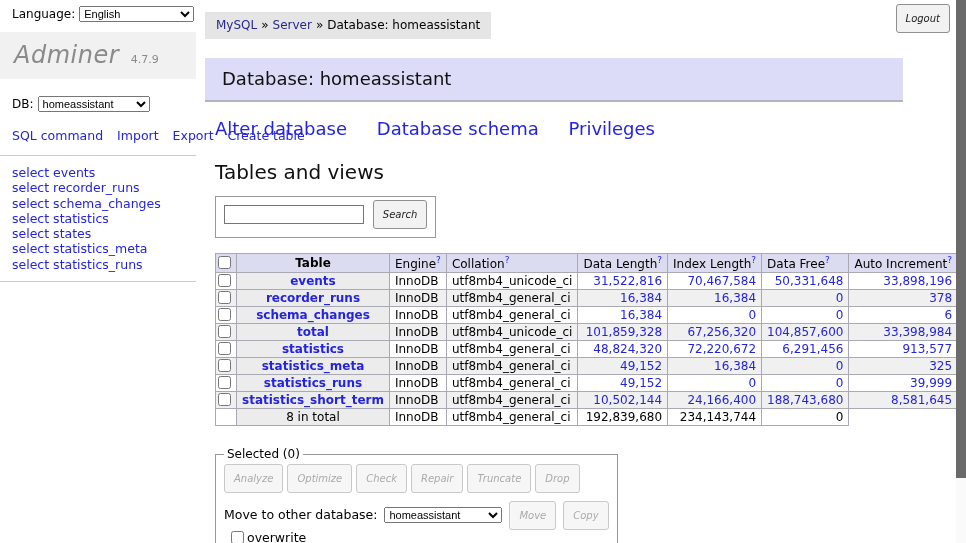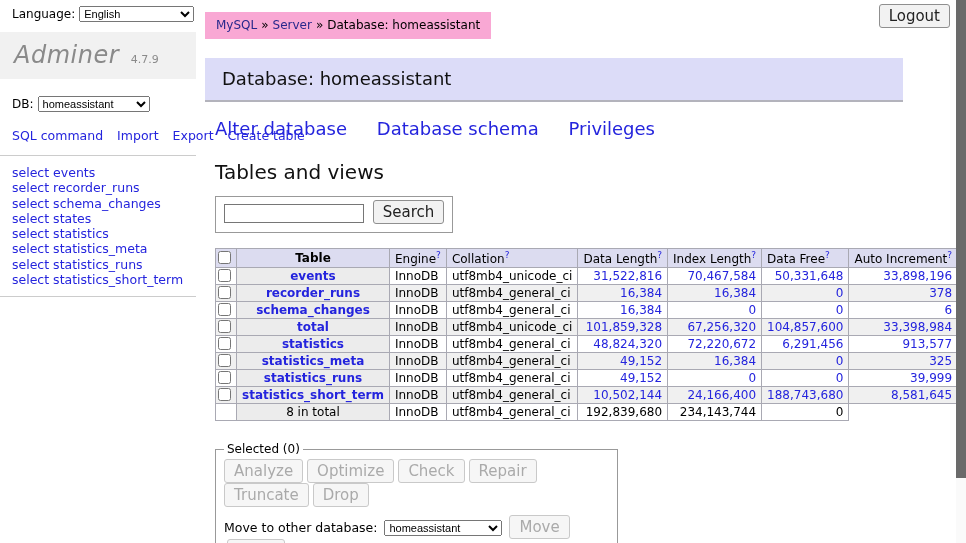--- a/index.html
+++ b/index.html
@@ -26,31 +26,31 @@
   .db-row select { width: 112px; font-size: 11px; margin-left: 4px; }
   .menu-actions { padding: 12px 10px 0 12px; font-size: 12.5px; line-height: 1.6; }
   .menu-actions a { margin-right: 14px; white-space: nowrap; }
   #sidebar hr { border: none; border-top: 1px solid #ccc; margin: 9px 0; width: 196px; }
   .table-links { padding: 0 8px 0 12px; font-size: 12.5px; }
   .table-links a { display: block; line-height: 1.22; white-space: nowrap; }
 
   
   #content { position: absolute; left: 205px; top: 0; width: 700px; }
   .breadcrumb {
-    display: inline-block; background: #f9a8d4; padding: 6px 11px 7px;
+    display: inline-block; background: #e5e5e5; padding: 6px 11px 7px;
     font-size: 12px; color: #000;
   }
   .breadcrumb a { color: #28288c; }
   .bc-sep { color: #000; margin: 0 4px; }
   #logout-btn { position: absolute; top: 4px; right: 16px; }
   button, .btn {
     font-family: "DejaVu Sans", "Liberation Sans", sans-serif;
-    font-size: 15px; color: #222;
+    font-size: 10px; color: #222;
     background: #f2f2f2; border: 1px solid #8f8f8f; border-radius: 3px;
-    padding: 2px 9px; cursor: pointer;
+    padding: 8px 9px; cursor: pointer; font-style: italic;
   }
   button:disabled { color: #aaa; border-color: #c9c9c9; background: #f6f6f6; cursor: default; }
 
   h2.page-title {
     margin: 7px 0 0; width: 698px;
     background: #dcdcf8; border-bottom: 2px solid #b3b3bc;
     padding: 10px 17px 11px; font-size: 18px; font-weight: normal; color: #111;
   }
   .inner { padding-left: 10px; }
   .link-row { margin-top: 16px; font-size: 18px; }
@@ -104,25 +104,24 @@
   </h1>
   <div class="db-row">
     <span>DB:</span><select><option>homeassistant</option></select>
   </div>
   <div class="menu-actions"><a>SQL command</a><a>Import</a><a>Export</a><a>Create table</a></div>
   <hr>
   <div class="table-links">
       <a>select events</a>
       <a>select recorder_runs</a>
       <a>select schema_changes</a>
+      <a>select statistics</a>
       <a>select states</a>
-      <a>select statistics</a>
       <a>select statistics_meta</a>
       <a>select statistics_runs</a>
-      <a>select statistics_short_term</a>
     </div>
   <hr>
 </div>
 
 <div id="content">
   <p class="breadcrumb"><a>MySQL</a><span class="bc-sep">»</span><a>Server</a><span class="bc-sep">»</span><span>Database: homeassistant</span></p>
 
   <h2 class="page-title">Database: homeassistant</h2>
 
   <div class="inner">

